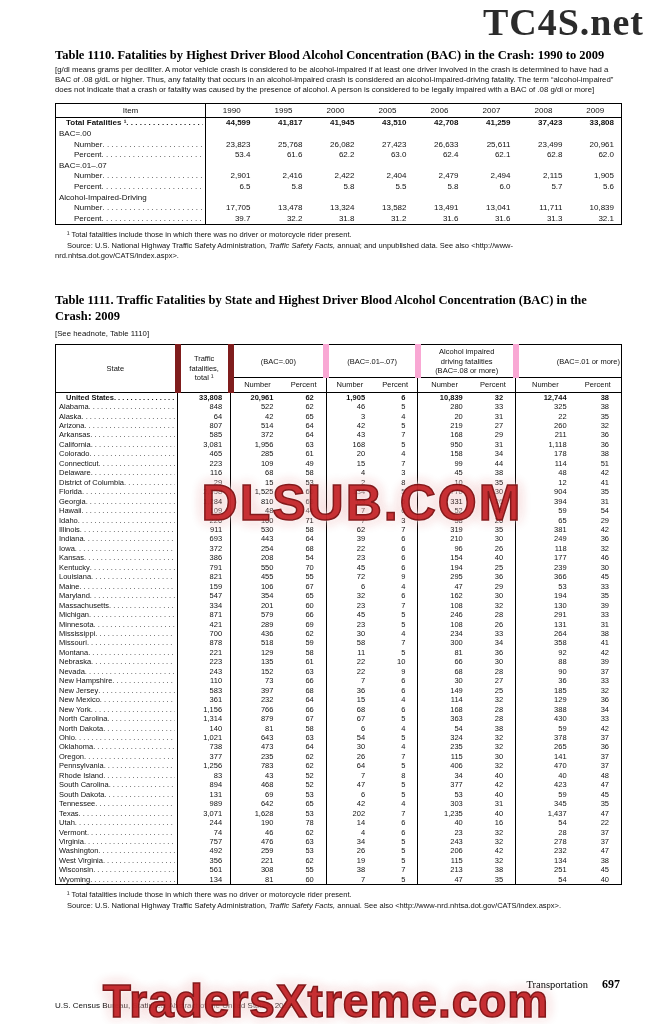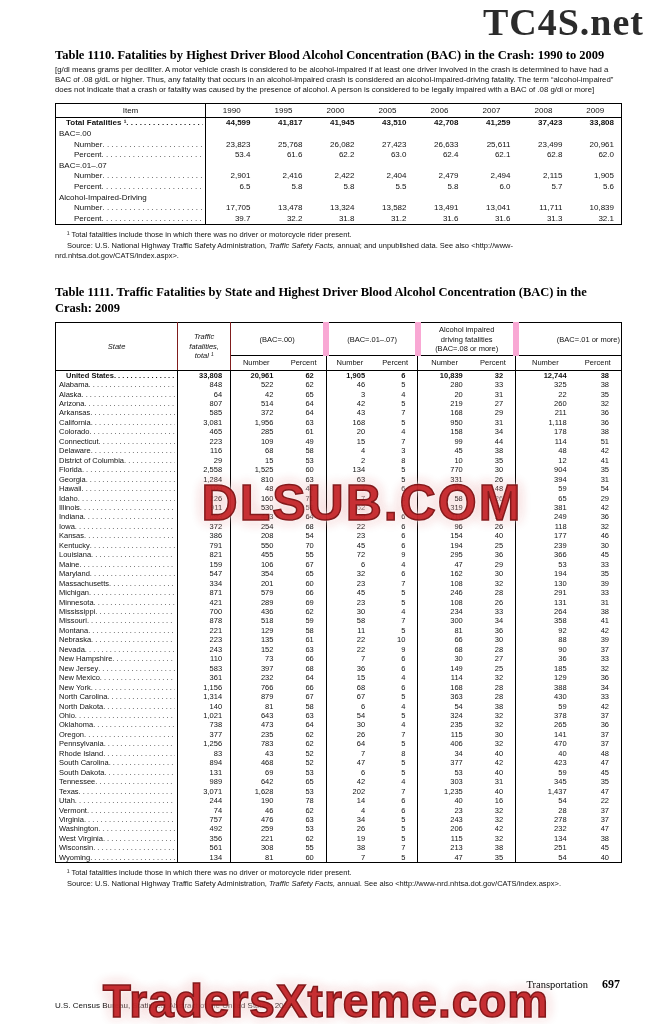--- a/index.html
+++ b/index.html
@@ -13,21 +13,21 @@
   }
   .content { position:absolute; left:55px; right:30px; top:48px; }
 
   .title {
     font-family:"Liberation Serif", serif;
     font-weight:bold;
     font-size:12.5px;
     line-height:1.25;
     color:#000;
   }
-  .title.t2 { margin-top:24px; }
+  .title.t2 { margin-top:32px; }
   .headnote {
     margin-top:1px;
     font-size:7.8px;
     line-height:1.32;
     color:#111;
   }
   .seeheadnote { margin-top:5px; font-size:7.8px; }
 
   table { border-collapse:collapse; width:100%; table-layout:fixed; }
   .t1110 { margin-top:8px; border:1px solid #000; }
@@ -39,21 +39,21 @@
   .t1110 td { font-size:8px; line-height:10.6px; padding:0 2px; vertical-align:bottom; }
   .t1110 td.lbl-cell { border-right:1px solid #000; }
   .t1110 td.num { text-align:right; padding-right:7px; }
 
   .t1111 { margin-top:6px; border:1px solid #000; }
   .t1111 thead th {
     font-weight:normal; font-size:7.5px; line-height:1.25;
     padding:2px 1px; text-align:center; vertical-align:middle;
     border-bottom:1px solid #000;
   }
-  .t1111 th.state-h, .t1111 th.total-h { border-right:1px solid #7f1d1d;font-style:italic; }
+  .t1111 th.state-h, .t1111 th.total-h { border-right:6px solid #7f1d1d; }
   .t1111 th.grp { border-right:6px solid #f9a8d4; }
   .t1111 th.grp.last { border-right:none;text-align:right; }
   .t1111 th.sub.br { border-right:1px solid #000; }
   .pre { white-space:pre-line; }
   .t1111 td { font-size:7.5px; line-height:9.45px; padding:0 2px; vertical-align:bottom; }
   .t1111 td.lbl-cell { border-right:1px solid #000; }
   .t1111 td.c0, .t1111 td.c2, .t1111 td.c4, .t1111 td.c6 { border-right:1px solid #000; }
   .t1111 td.num { text-align:right; padding-right:8px; }
   .t1111 td.c2, .t1111 td.c4, .t1111 td.c6, .t1111 td.c8 { padding-right:12px; }
 
@@ -280,20 +280,21 @@
           <td class="num c6">31.3</td>
           <td class="num c7">32.1</td>
         </tr>
       </tbody>
   </table>
 
   <p class="footnote">¹ Total fatalities include those in which there was no driver or motorcycle rider present.</p>
   <p class="source"><span>Source: U.S. National Highway Traffic Safety Administration, </span><i>Traffic Safety Facts,</i><span> annual; and unpublished data. See also &lt;http://www-nrd.nhtsa.dot.gov/CATS/index.aspx&gt;.</span></p>
 
   <h1 class="title t2">Table 1111. Traffic Fatalities by State and Highest Driver Blood Alcohol Concentration (BAC) in the Crash: 2009</h1>
+  <p class="seeheadnote">[See headnote, Table 1110]</p>
 
   <table class="t1111">
     <colgroup>
       <col style="width:120px">
       <col style="width:52px">
       <col style="width:50px">
         <col style="width:44px">
       <col style="width:46px">
         <col style="width:44px">
       <col style="width:52px">

